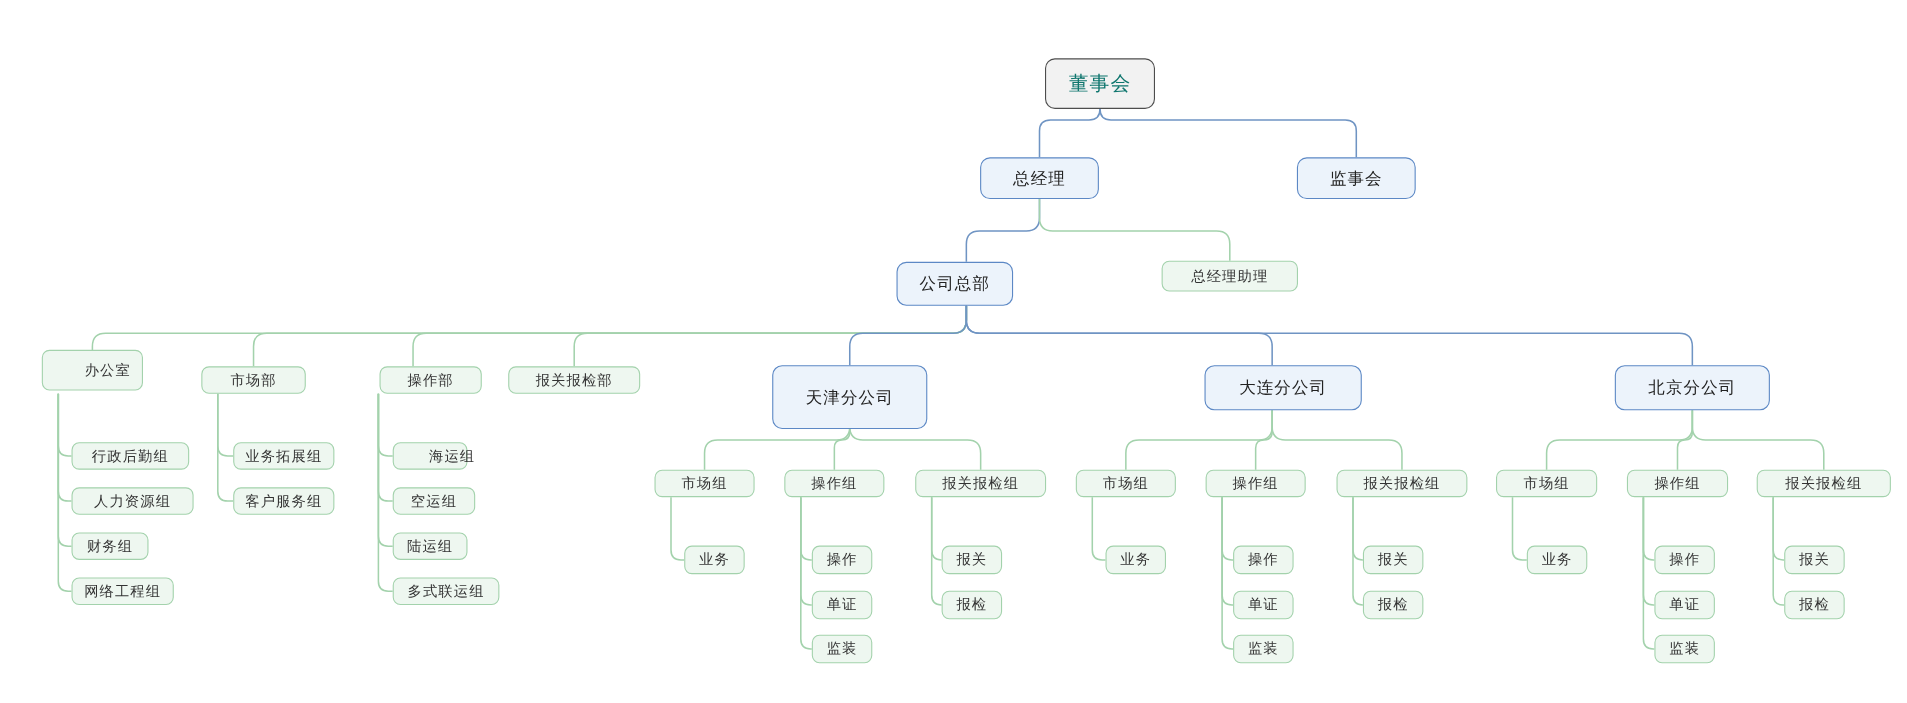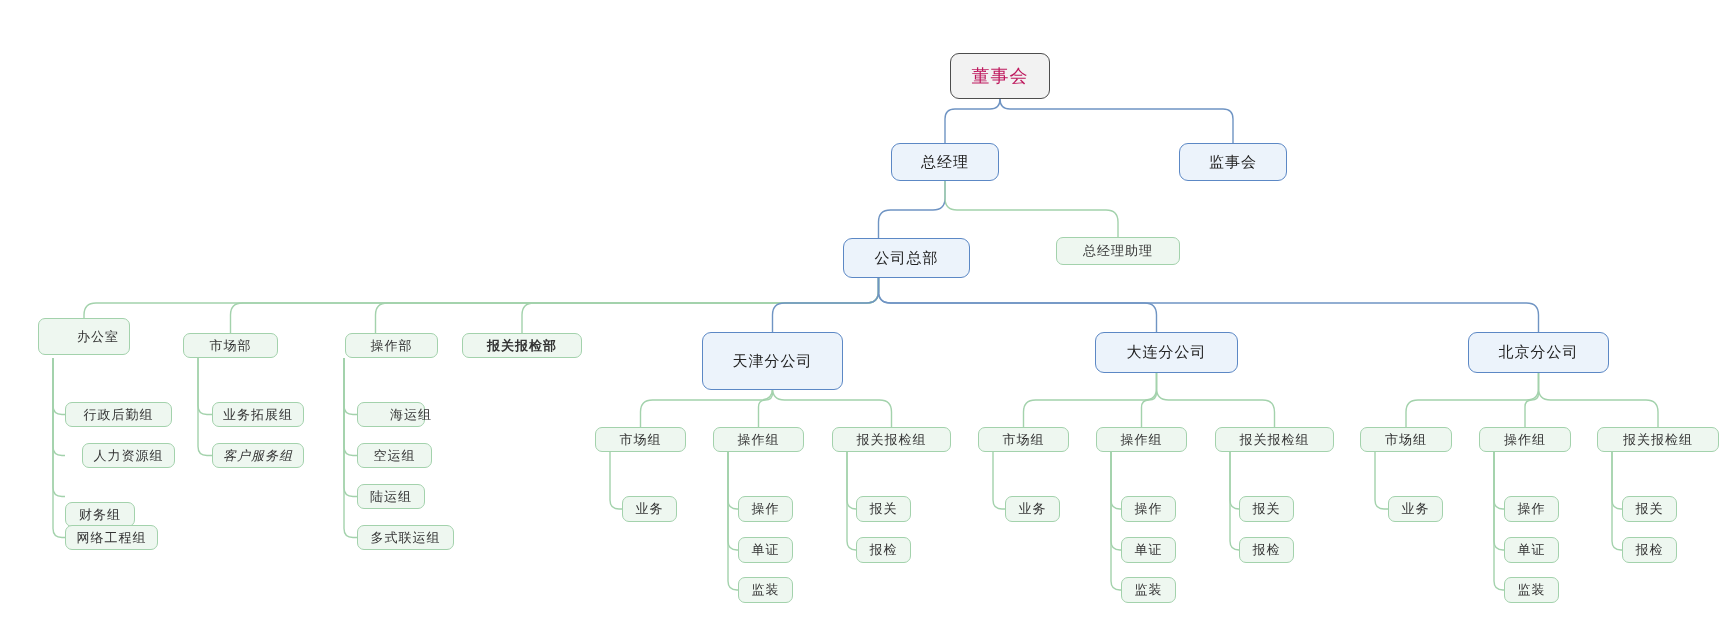--- a/index.html
+++ b/index.html
@@ -31,21 +31,21 @@
     white-space: nowrap;
     cursor: default;
     color: #2b2b2b;
     letter-spacing: 1px;
   }
   .node.root {
     background: #f2f2f2;
     border: 1.4px solid #4d4d4d;
     border-radius: 9px;
     font-size: 18px;
-    color: #be185d;
+    color: #0f766e;
   }
   .node.blue {
     background: #ecf3fb;
     border: 1.4px solid #5c88c5;
     border-radius: 9px;
     font-size: 15px;
     color: #222222;
   }
   .node.green {
     background: #eef7f0;
@@ -106,35 +106,35 @@
       <path d="M 1494 452 L 1494 500 Q 1494 509 1503 509 L 1504 509" fill="none" stroke="#a3d2ac" stroke-width="1.4"></path>
       <path d="M 1494 452 L 1494 541 Q 1494 550 1503 550 L 1504 550" fill="none" stroke="#a3d2ac" stroke-width="1.4"></path>
       <path d="M 1494 452 L 1494 581 Q 1494 590 1503 590 L 1504 590" fill="none" stroke="#a3d2ac" stroke-width="1.4"></path>
       <path d="M 1612 452 L 1612 500 Q 1612 509 1621 509 L 1622 509" fill="none" stroke="#a3d2ac" stroke-width="1.4"></path>
       <path d="M 1612 452 L 1612 541 Q 1612 550 1621 550 L 1622 550" fill="none" stroke="#a3d2ac" stroke-width="1.4"></path>
     </svg>
   <div id="node-layer">
       <div class="node root" style="left: 950px; top: 53px; width: 100px; height: 46px;">董事会</div>
       <div class="node blue" style="left: 891px; top: 143px; width: 108px; height: 38px;">总经理</div>
       <div class="node blue" style="left: 1179px; top: 143px; width: 108px; height: 38px;">监事会</div>
-      <div class="node blue" style="left: 815px; top: 238px; width: 127px; height: 40px; margin-left: 28px;">公司总部</div>
+      <div class="node blue" style="left: 815px; top: 238px; width: 106px; height: 40px;">公司总部</div>
       <div class="node green" style="left: 1056px; top: 237px; width: 124px; height: 28px;">总经理助理</div>
       <div class="node green" style="left: 38px; top: 318px; width: 92px; height: 37px; padding-left: 28px;">办公室</div>
       <div class="node green" style="left: 183px; top: 333px; width: 95px; height: 25px;">市场部</div>
       <div class="node green" style="left: 345px; top: 333px; width: 93px; height: 25px;">操作部</div>
-      <div class="node green" style="left: 462px; top: 333px; width: 120px; height: 25px; font-weight: bold;">报关报检部</div>
+      <div class="node green" style="left: 462px; top: 333px; width: 120px; height: 25px;">报关报检部</div>
       <div class="node blue" style="left: 702px; top: 332px; width: 141px; height: 58px;">天津分公司</div>
       <div class="node blue" style="left: 1085px; top: 332px; width: 143px; height: 41px; margin-left: 10px;">大连分公司</div>
       <div class="node blue" style="left: 1468px; top: 332px; width: 141px; height: 41px;">北京分公司</div>
       <div class="node green" style="left: 65px; top: 402px; width: 107px; height: 25px;">行政后勤组</div>
-      <div class="node green" style="left: 65px; top: 443px; width: 93px; height: 25px; margin-left: 17px;">人力资源组</div>
-      <div class="node green" style="left: 65px; top: 502px; width: 70px; height: 25px;">财务组</div>
+      <div class="node green" style="left: 65px; top: 443px; width: 111px; height: 25px;">人力资源组</div>
+      <div class="node green" style="left: 65px; top: 484px; width: 70px; height: 25px;">财务组</div>
       <div class="node green" style="left: 65px; top: 525px; width: 93px; height: 25px; text-align: center;">网络工程组</div>
       <div class="node green" style="left: 212px; top: 402px; width: 92px; height: 25px;">业务拓展组</div>
-      <div class="node green" style="left: 212px; top: 443px; width: 92px; height: 25px; font-style: italic;">客户服务组</div>
+      <div class="node green" style="left: 212px; top: 443px; width: 92px; height: 25px;">客户服务组</div>
       <div class="node green" style="left: 357px; top: 402px; width: 68px; height: 25px; padding-left: 40px;">海运组</div>
       <div class="node green" style="left: 357px; top: 443px; width: 75px; height: 25px;">空运组</div>
       <div class="node green" style="left: 357px; top: 484px; width: 68px; height: 25px;">陆运组</div>
       <div class="node green" style="left: 357px; top: 525px; width: 97px; height: 25px;">多式联运组</div>
       <div class="node green" style="left: 595px; top: 427px; width: 91px; height: 25px;">市场组</div>
       <div class="node green" style="left: 713px; top: 427px; width: 91px; height: 25px;">操作组</div>
       <div class="node green" style="left: 832px; top: 427px; width: 119px; height: 25px;">报关报检组</div>
       <div class="node green" style="left: 622px; top: 496px; width: 55px; height: 26px;">业务</div>
       <div class="node green" style="left: 738px; top: 496px; width: 55px; height: 26px;">操作</div>
       <div class="node green" style="left: 738px; top: 537px; width: 55px; height: 26px;">单证</div>

